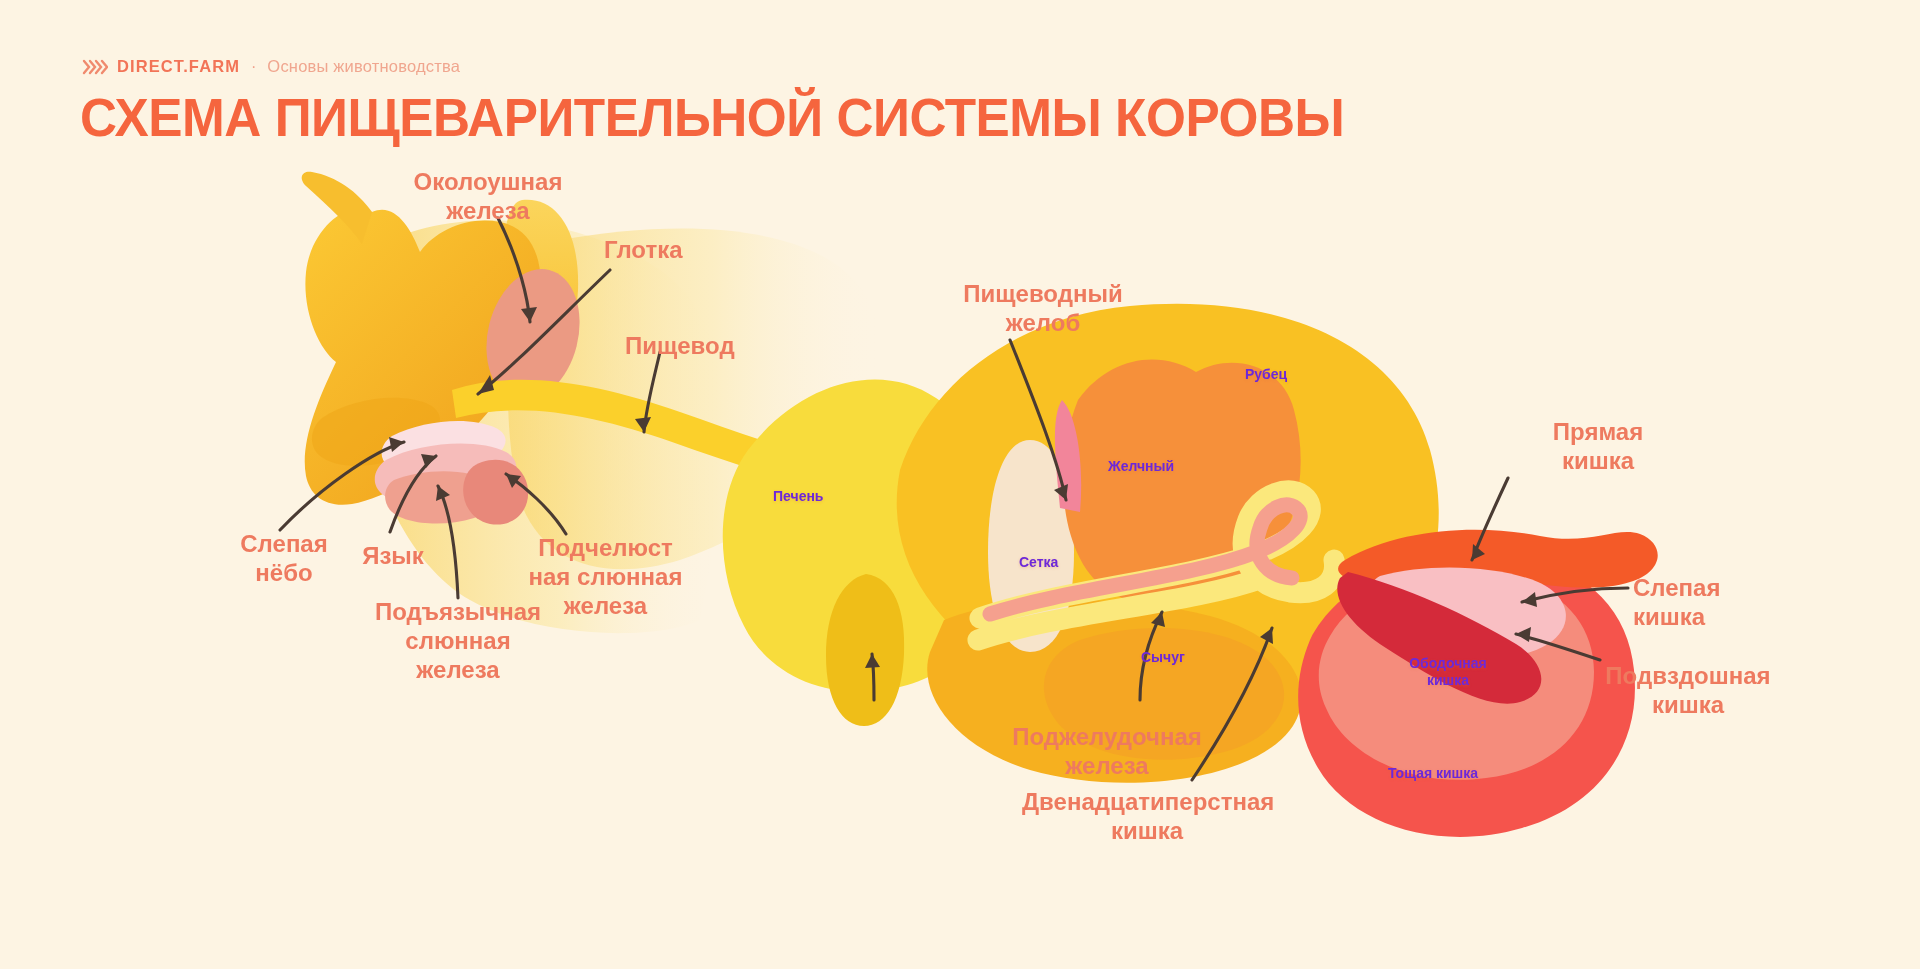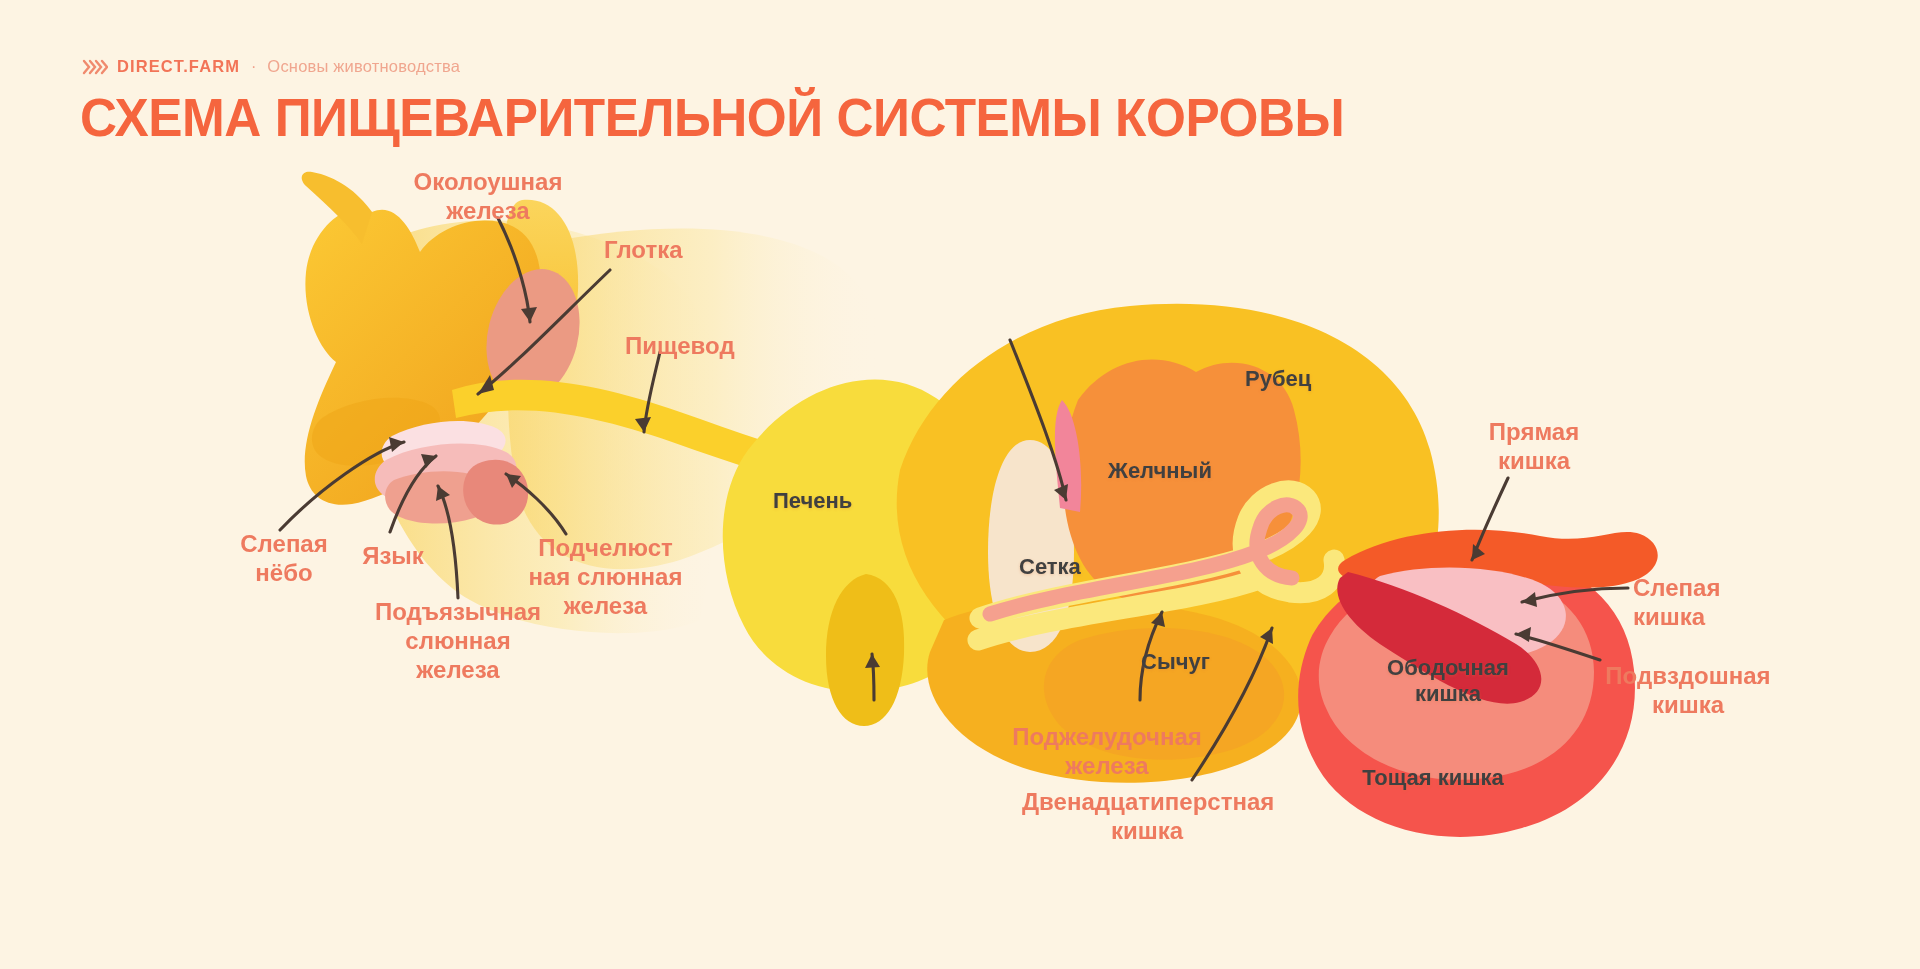--- a/index.html
+++ b/index.html
@@ -72,23 +72,23 @@
     position: absolute;
     font-size: 24px;
     font-weight: bold;
     line-height: 1.2;
     color: #EE7A5F;
     white-space: pre-line;
   }
   .label.center { text-align: center; }
   .label.left   { text-align: left; }
   .label.onorgan {
-    color: #404040;
+    color: #6d28d9;
     text-shadow: 0 1px 3px rgba(220,120,60,.30);
-    font-size: 22px;
+    font-size: 14px;
   }
 </style>
 </head>
 <body>
 
 <div id="stage">
 
   <div id="brandbar">
     <svg id="brand-logo" width="26" height="18" viewBox="0 0 26 18">
       <g fill="none" stroke="#F08A6E" stroke-width="2.4" stroke-linecap="round">
@@ -271,36 +271,38 @@
 слюнная
 железа</div>
 
   <div class="label center" style="left:508px; top:534px; width:195px;">Подчелюст
 ная слюнная
 железа</div>
 
   <div class="label onorgan" style="left:773px; top:488px; width:130px;">Печень</div>
 
 
+  <div class="label center" style="left:948px; top:280px; width:190px;">Пищеводный
+желоб</div>
 
   <div class="label onorgan" style="left:1245px; top:366px; width:130px;">Рубец</div>
 
   <div class="label onorgan" style="left:1108px; top:458px; width:160px;">Желчный</div>
 
   <div class="label onorgan" style="left:1019px; top:554px; width:118px;">Сетка</div>
 
   <div class="label onorgan" style="left:1141px; top:649px; width:110px;">Сычуг</div>
 
   <div class="label center" style="left:1007px; top:723px; width:200px;">Поджелудочная
 железа</div>
 
   <div class="label center" style="left:1022px; top:788px; width:250px;">Двенадцатиперстная
 кишка</div>
 
-  <div class="label center" style="left:1468px; top:418px; width:132px;">Прямая
+  <div class="label center" style="left:1532px; top:418px; width:132px;">Прямая
 кишка</div>
 
   <div class="label left" style="left:1633px; top:574px; width:132px;">Слепая
 кишка</div>
 
   <div class="label center" style="left:1588px; top:662px; width:200px;">Подвздошная
 кишка</div>
 
   <div class="label onorgan center" style="left:1338px; top:655px; width:220px;">Ободочная
 кишка</div>

